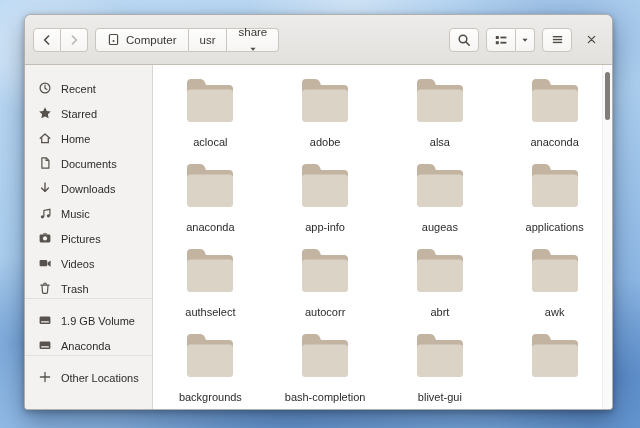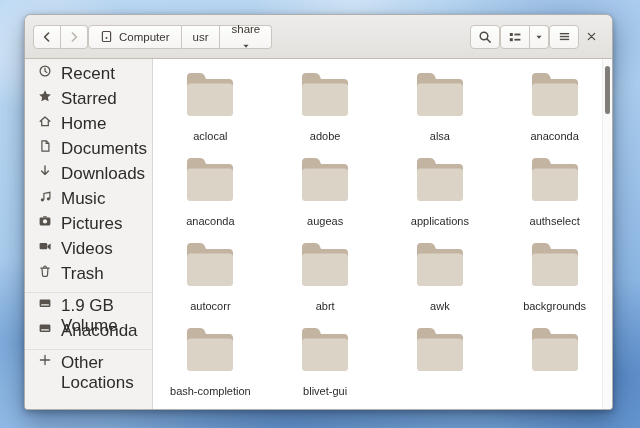--- a/index.html
+++ b/index.html
@@ -27,24 +27,24 @@
   .window {
     position:absolute; left:24px; top:14px; width:589px; height:396px;
     border-radius:7px 7px 4px 4px; overflow:hidden; background:#fff;
     box-shadow:0 12px 26px rgba(15,35,70,.42), 0 2px 6px rgba(0,0,0,.28);
     display:flex; flex-direction:column;
     border:1px solid rgba(110,110,110,.55);
   }
 
   
   .headerbar {
-    flex:none; height:44px;
+    flex:none; height:50px;
     background:linear-gradient(#edecea,#e3e1de);
     border-bottom:1px solid #c2bcb5;
-    display:flex; align-items:center; padding:0 8px; 
+    display:flex; align-items:center; padding:0 8px; gap:7px;
   }
   .btn {
     height:24px; min-width:24px;
     background:linear-gradient(#fdfdfc,#f6f5f3);
     border:1px solid #cbc5bf; border-radius:4px;
     display:flex; align-items:center; justify-content:center;
     padding:0 6px; cursor:default;
   }
   .group { display:flex; }
   .group .btn { border-radius:0; border-left-width:0; }
@@ -56,22 +56,22 @@
   .spacer { flex:1; }
   .flat { background:transparent; border:none; }
 
   
   .wbody { flex:1; display:flex; min-height:0; }
   .sidebar {
     flex:none; width:128px; background:var(--sidebar_bg,#f3f2f1);
     border-right:1px solid #dad6d1; padding-top:5px;
   }
   .side-item {
-    height:25px; display:flex; align-items:flex-start; gap:9px;
-    padding:0 8px 0 13px; font-size:17px; color:#2e2b28; cursor:default;
+    height:25px; display:flex; align-items:flex-end; gap:9px;
+    padding:0 8px 0 13px; font-size:11px; color:#2e2b28; cursor:default;
   }
   .side-item .icon { color:#57524c; width:14px; }
   .side-sep { height:1px; background:#e3e0dc; margin:3px 0; }
 
   .content { flex:1; position:relative; background:var(--content_bg,#fff); overflow:hidden; }
   .grid {
     display:grid; grid-template-columns:repeat(4,1fr); grid-auto-rows:85px;
     padding-top:12px;
   }
   .tile { display:flex; flex-direction:column; align-items:center; cursor:default; }
@@ -354,20 +354,27 @@
                 <path class="fback" d="M3 13 V6 Q3 2 7 2 H16.5 Q19.5 2 20.5 4.5 L22 8 H45 Q49 8 49 12 V40 Q49 45 44 45 H8 Q3 45 3 40 Z"></path>
                 <rect class="ffront" x="3" y="12.5" width="46" height="32.5" rx="3.5"></rect>
               </svg>
             <div class="flabel">anaconda</div>
           </div>
           <div class="tile">
             <svg class="folder" viewBox="0 0 52 46">
                 <path class="fback" d="M3 13 V6 Q3 2 7 2 H16.5 Q19.5 2 20.5 4.5 L22 8 H45 Q49 8 49 12 V40 Q49 45 44 45 H8 Q3 45 3 40 Z"></path>
                 <rect class="ffront" x="3" y="12.5" width="46" height="32.5" rx="3.5"></rect>
               </svg>
+            <div class="flabel">app-info</div>
+          </div>
+          <div class="tile">
+            <svg class="folder" viewBox="0 0 52 46">
+                <path class="fback" d="M3 13 V6 Q3 2 7 2 H16.5 Q19.5 2 20.5 4.5 L22 8 H45 Q49 8 49 12 V40 Q49 45 44 45 H8 Q3 45 3 40 Z"></path>
+                <rect class="ffront" x="3" y="12.5" width="46" height="32.5" rx="3.5"></rect>
+              </svg>
             <div class="flabel">augeas</div>
           </div>
 
           <div class="tile">
             <svg class="folder" viewBox="0 0 52 46">
                 <path class="fback" d="M3 13 V6 Q3 2 7 2 H16.5 Q19.5 2 20.5 4.5 L22 8 H45 Q49 8 49 12 V40 Q49 45 44 45 H8 Q3 45 3 40 Z"></path>
                 <rect class="ffront" x="3" y="12.5" width="46" height="32.5" rx="3.5"></rect>
               </svg>
             <div class="flabel">applications</div>
           </div>

